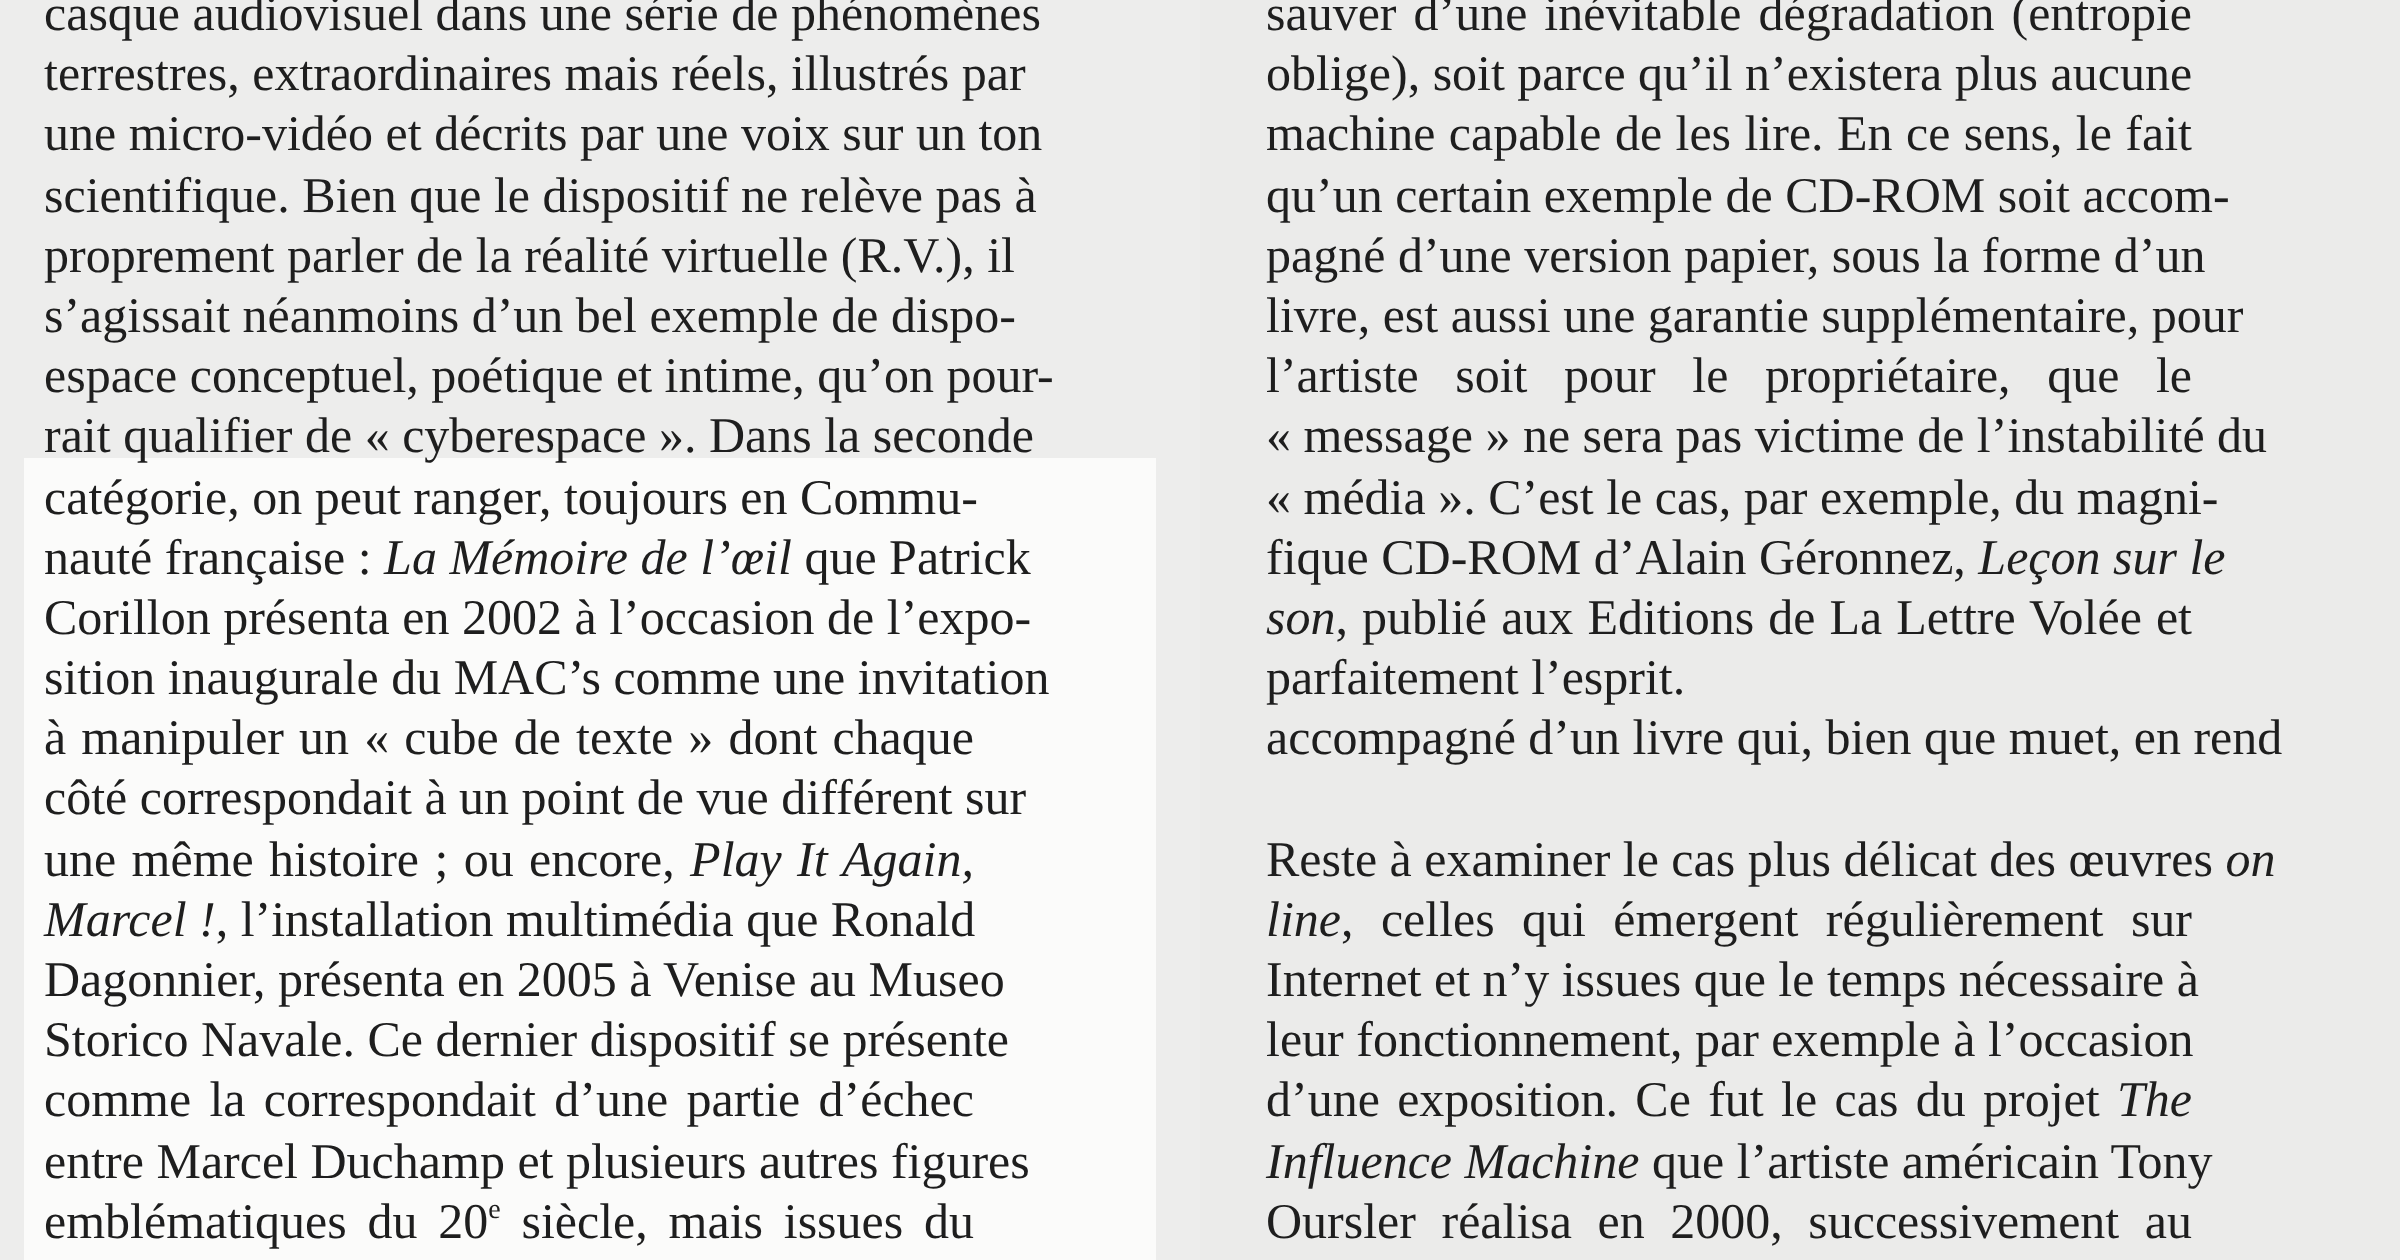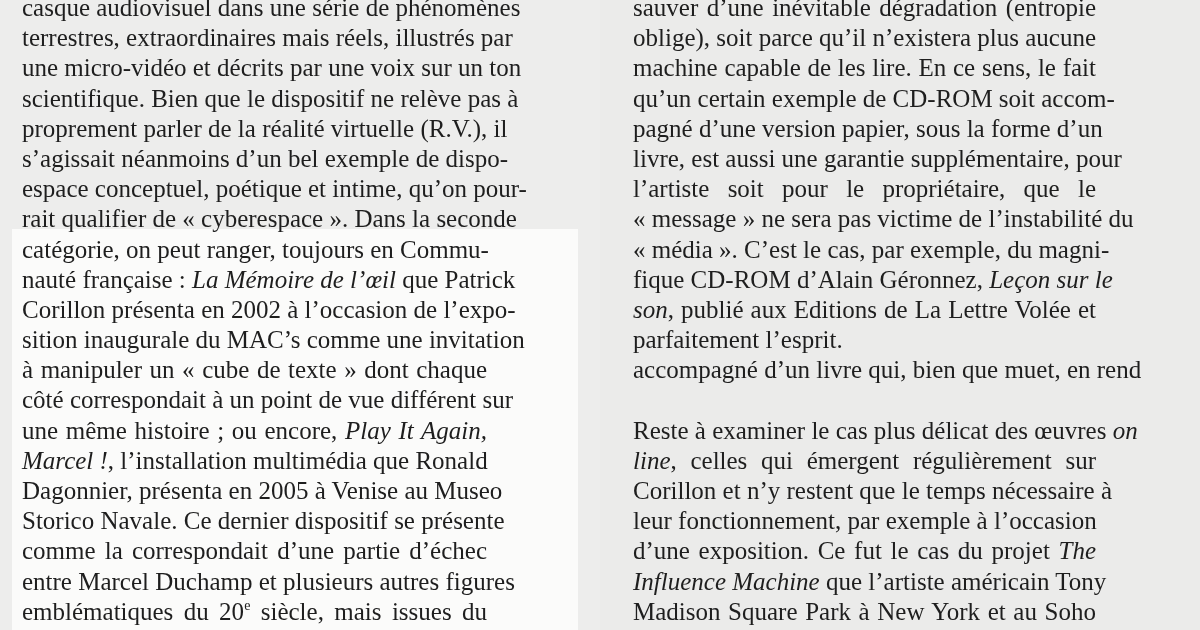--- a/index.html
+++ b/index.html
@@ -79,18 +79,19 @@
     <span class="line">l’artiste soit pour le propriétaire, que le</span>
     <span class="line">« message » ne sera pas victime de l’instabilité du</span>
     <span class="line">« média ». C’est le cas, par exemple, du magni-</span>
     <span class="line"><span>fique CD-ROM d’Alain Géronnez, </span><span class="it">Leçon sur le</span></span>
     <span class="line"><span class="it">son</span><span>, publié aux Editions de La Lettre Volée et</span></span>
     <span class="line last">parfaitement l’esprit.</span>
     <span class="line">accompagné d’un livre qui, bien que muet, en rend</span>
     <span class="gap"></span>
     <span class="line"><span>Reste à examiner le cas plus délicat des œuvres </span><span class="it">on</span></span>
     <span class="line"><span class="it">line</span><span>, celles qui émergent régulièrement sur</span></span>
-    <span class="line">Corillon et n’y restent que le temps nécessaire à</span>
+    <span class="line">Internet et n’y issues que le temps nécessaire à</span>
     <span class="line">leur fonctionnement, par exemple à l’occasion</span>
     <span class="line"><span>d’une exposition. Ce fut le cas du projet </span><span class="it">The</span></span>
     <span class="line"><span class="it">Influence Machine</span><span> que l’artiste américain Tony</span></span>
+    <span class="line">Oursler réalisa en 2000, successivement au</span>
     <span class="line">Madison Square Park à New York et au Soho</span>
   </div>
 
 </body></html>

